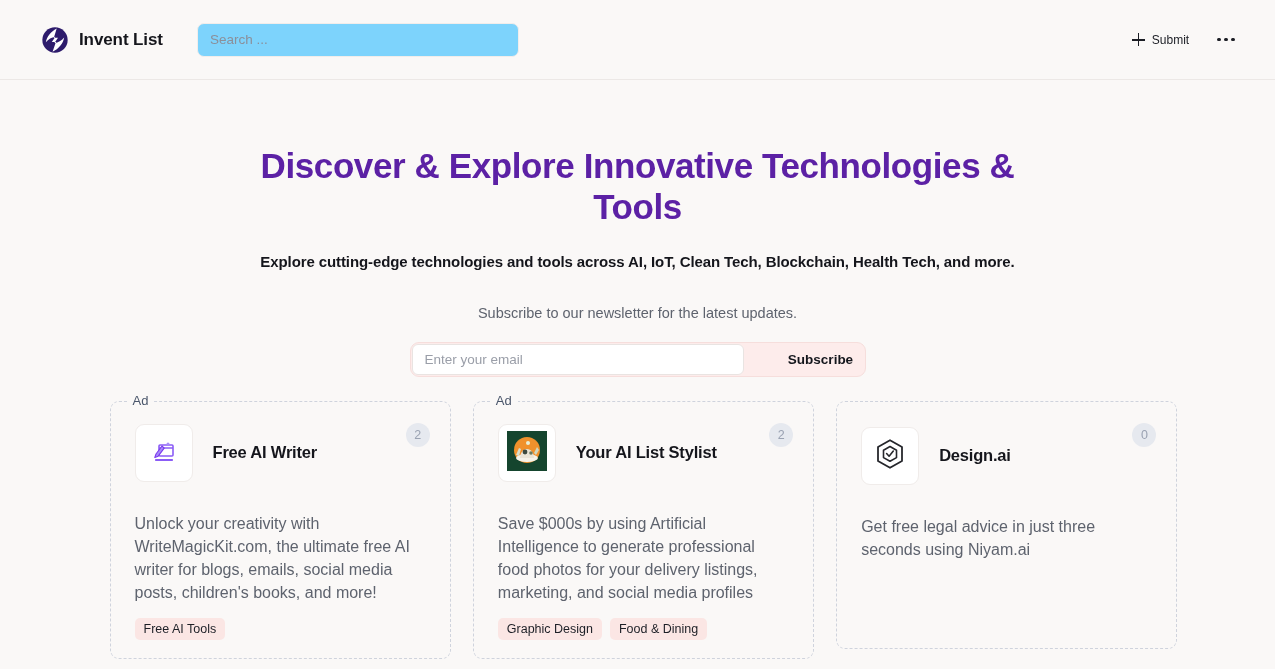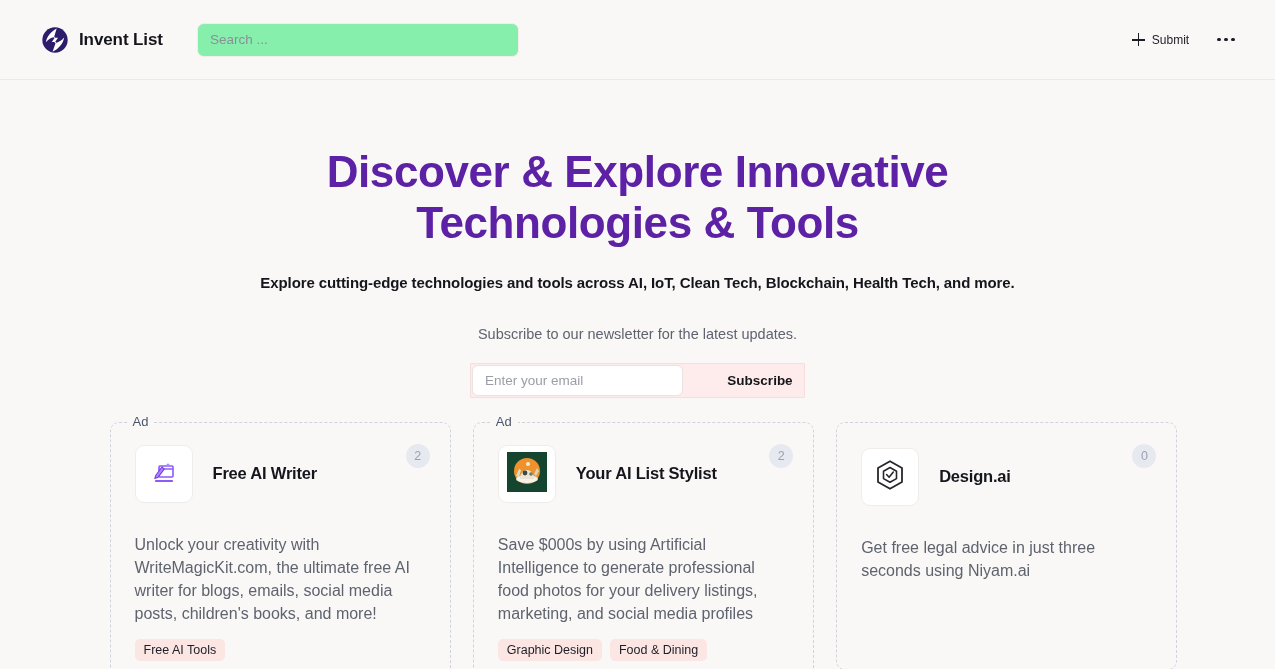--- a/index.html
+++ b/index.html
@@ -34,21 +34,21 @@
     color: #15161c;
     letter-spacing: -0.1px;
     white-space: nowrap;
   }
   .search-wrap { margin-left: 34px; }
   .search-input {
     width: 322px;
     height: 34px;
     border: 1px solid #f1edeb;
     border-radius: 7px;
-    background: #86efac;
+    background: #7dd3fc;
     padding: 0 12px;
     font-family: "Liberation Sans", sans-serif;
     font-size: 13.5px;
     color: #22242b;
     outline: none;
   }
   .search-input::placeholder { color: #8b8f9a; }
 
   .header-right {
     margin-left: auto;
@@ -79,21 +79,21 @@
     display: flex; align-items: center; gap: 3.5px;
     padding: 8px 4px;
   }
   .kebab-btn span {
     width: 3.6px; height: 3.6px; border-radius: 50%; background: #1b1d24; display: block;
   }
 
   
   .hero { text-align: center; padding-top: 66px; }
   .hero-title {
-    font-size: 44px;
+    font-size: 35px;
     font-weight: 700;
     line-height: 1.16;
     color: #5c21a5;
     letter-spacing: -0.4px;
     max-width: 760px;
     margin: 0 auto;
   }
   .hero-sub {
     margin-top: 26px;
     font-size: 15px;
@@ -103,26 +103,26 @@
   }
   .newsletter-note {
     margin-top: 35px;
     font-size: 14.5px;
     color: #5e636e;
   }
 
   
   .subscribe {
     margin: 21px auto 0;
-    width: 335px;
+    width: 456px;
     height: 35px;
     display: flex;
     background: #fdeceb;
     border: 1px solid #f6dedc;
-    border-radius: 1px;
+    border-radius: 9px;
     overflow: hidden;
     gap: 32px;
   }
   .email-input {
     flex: 1 1 auto;
     border: 1px solid #e9e4e2;
     border-radius: 6px;
     margin: 1px;
     background: #ffffff;
     padding: 0 12px;

